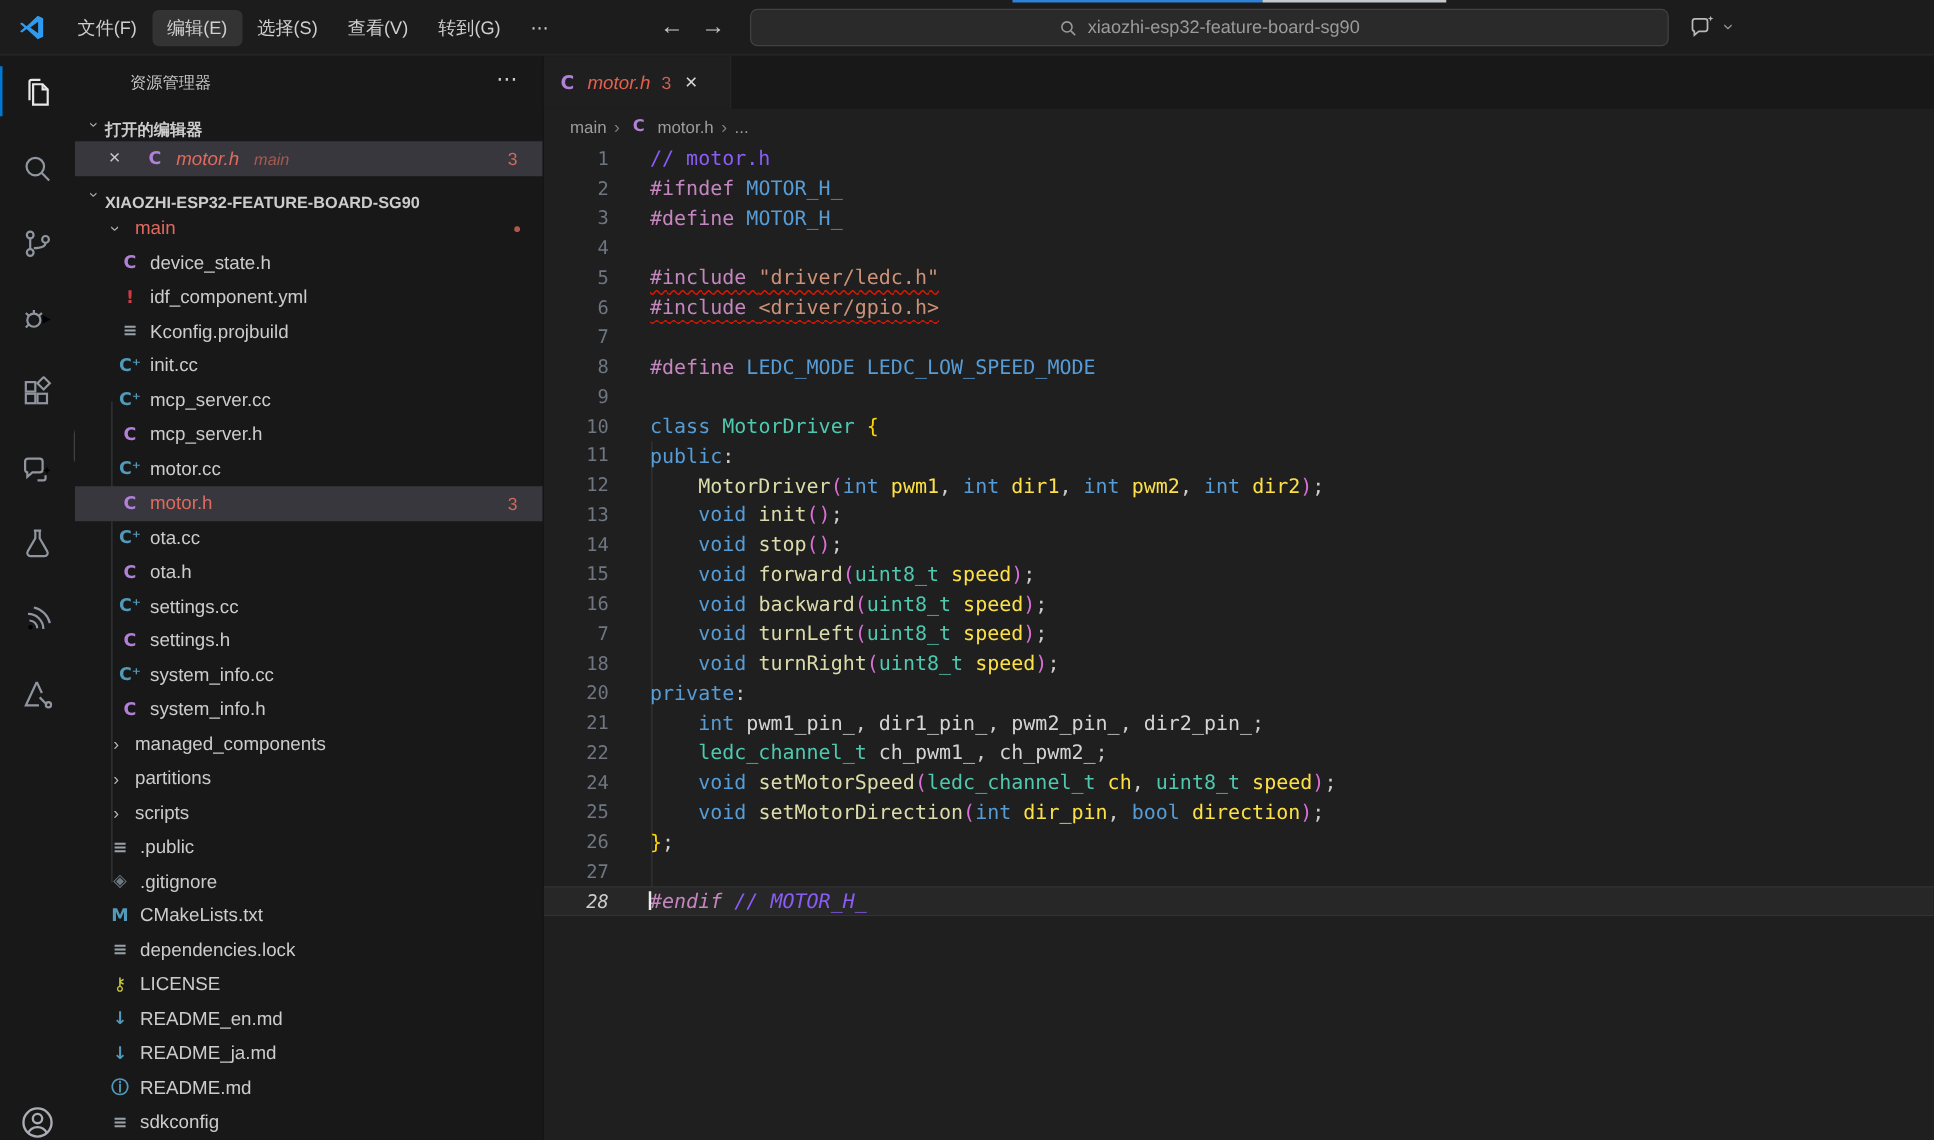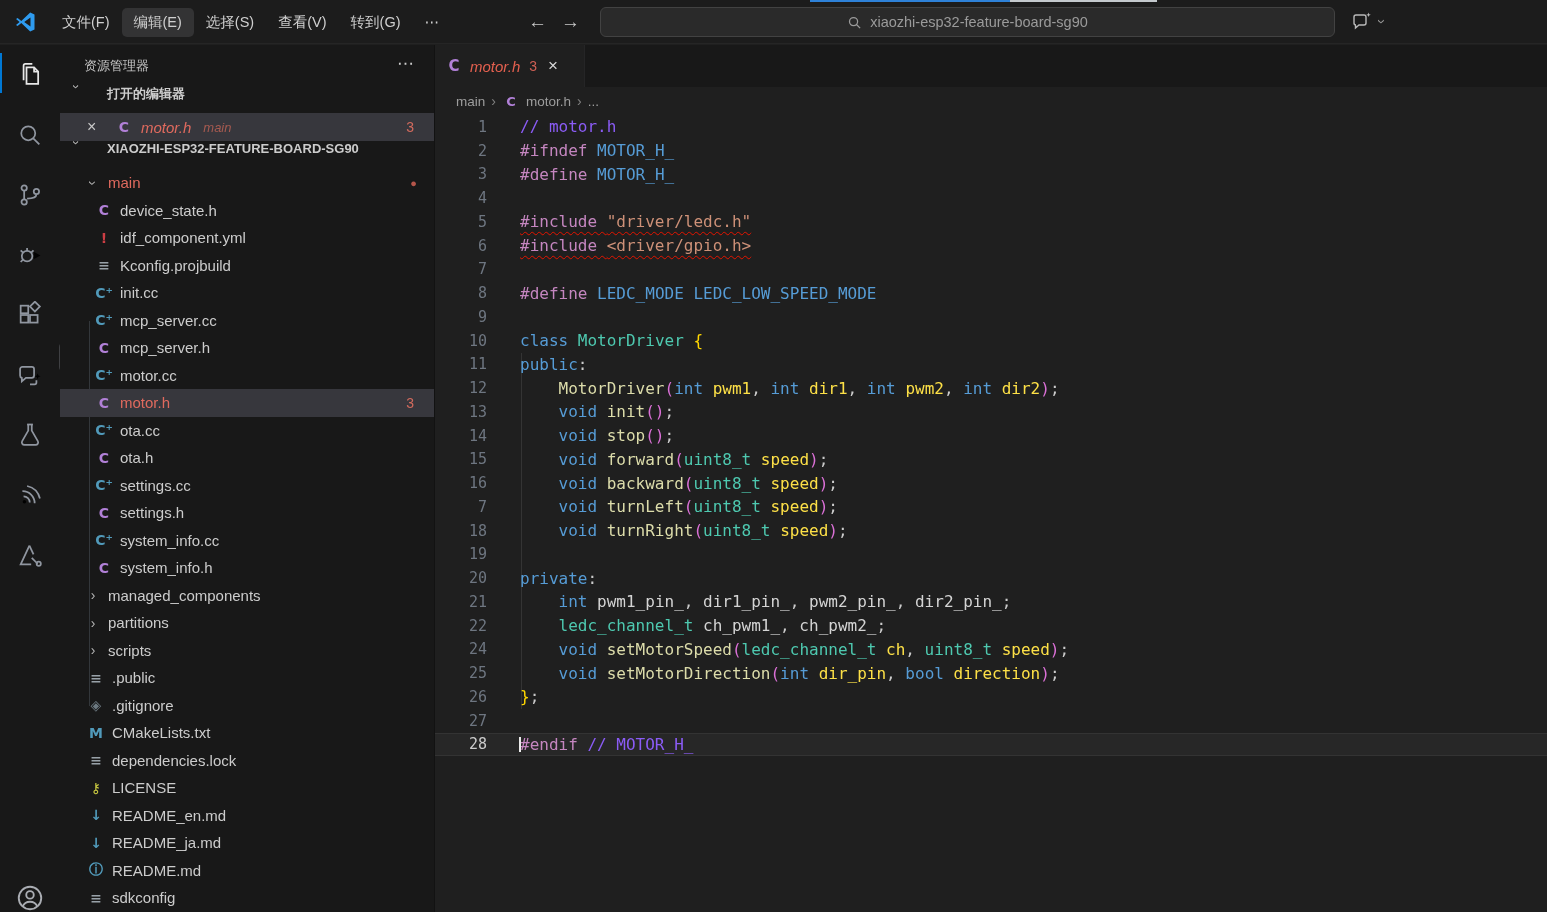--- a/index.html
+++ b/index.html
@@ -37,24 +37,24 @@
   #account-item { position:absolute; left:0; bottom:-16px; width:60px; height:60px;
     display:flex; align-items:center; justify-content:center; }
   #account-item svg { stroke:#aaadb3; }
   #stray-thumb { position:absolute; left:59px; top:342px; width:11px; height:30px;
     background:#3f4043; border-radius:5px; }
 
   
   #sidebar { position:absolute; left:60px; top:45px; width:375px; height:867px;
     background:#181818; border-right:1px solid #121212; color:#cccccc; }
   #sidebar-header { position:absolute; left:0; top:0; width:100%; height:40px; }
-  #sidebar-title { position:absolute; left:24px; top:12px; font-size:13px; color:#c5c5c5; }
+  #sidebar-title { position:absolute; left:44px; top:12px; font-size:13px; color:#c5c5c5; }
   #sidebar-more { position:absolute; right:18px; top:8px; font-size:17px; color:#cccccc; letter-spacing:2px; }
-  .sect-header { position:absolute; left:0; width:100%; height:28px; display:flex; align-items:flex-start;
-    font-weight:bold; font-size:13px; color:#cccccc;gap:23px; }
+  .sect-header { position:absolute; left:0; width:100%; height:28px; display:flex; align-items:flex-end;
+    font-weight:bold; font-size:13px; color:#cccccc; }
   #oe-header { top:40px; }
   #proj-header { top:96px; }
   .sect-chev { width:16px; margin-left:8px; display:inline-block; transform:rotate(90deg);
     font-size:13px; color:#b5b5b5; font-weight:normal; }
   #oe-row { position:absolute; left:0; top:68px; width:100%; height:28px; background:#37373d;
     display:flex; align-items:center; }
   #oe-close { margin-left:27px; color:#c9c9c9; font-size:16px; width:18px; }
   #oe-row .fi { margin-left:10px; }
   #oe-file { font-style:italic; color:#e06a5e; font-size:15px; margin-left:8px; }
   #oe-detail { font-style:italic; color:#a65a50; font-size:13px; margin-left:12px; }
@@ -84,21 +84,21 @@
   #tab-close { color:#d8d8d8; font-size:17px; margin-left:11px; }
   #breadcrumbs { position:absolute; left:0; top:42px; width:100%; height:28px; display:flex;
     align-items:center; padding-left:21px; color:#9d9d9d; font-size:13.5px; gap:6px; }
   #breadcrumbs .fi { font-size:13px; }
   .bc-sep { color:#808080; font-size:14px; }
 
   #code { position:absolute; left:0; top:70px; width:100%;
     font-family:"DejaVu Sans Mono", monospace; font-size:16px; }
   .code-line { position:relative; height:23.75px; display:flex; align-items:center; white-space:pre; }
   .code-line.current { background:rgba(235,235,235,0.045);
-    box-shadow: inset 0 1px 0 rgba(255,255,255,0.06), inset 0 -1px 0 rgba(255,255,255,0.06); }
+    box-shadow: inset 0 1px 0 rgba(255,255,255,0.06), inset 0 -1px 0 rgba(255,255,255,0.06); font-style: italic; }
   .ln { display:inline-block; width:52px; text-align:right; color:#6e7681; font-size:15px; flex:none; }
   .current .ln { color:#cccccc; }
   .lc { position:relative; margin-left:33px; }
   .lc.squiggly { text-decoration:underline wavy #e51400 1px; text-underline-offset:4px;
     text-decoration-skip-ink:none; }
   .cursor { position:absolute; left:-1px; top:2px; bottom:2px; width:2px; background:#eaeaea; }
   #code-guide { position:absolute; left:86px; top:307.5px; width:1px; height:356px; background:#343434; }
 
   .tk-cm{color:#8b5cf6} .tk-pp{color:#C586C0} .tk-mc{color:#569CD6} .tk-kw{color:#569CD6}
   .tk-ty{color:#4EC9B0} .tk-fn{color:#DCDCAA} .tk-pr{color:#fde047} .tk-me{color:#d4d4d4}
@@ -421,21 +421,20 @@
         <div class="code-line"><span class="ln">9</span><span class="lc"></span></div>
         <div class="code-line"><span class="ln">10</span><span class="lc"><span class="tk-kw">class</span><span class="tk-pl"> </span><span class="tk-ty">MotorDriver</span><span class="tk-pl"> </span><span class="tk-b1">{</span></span></div>
         <div class="code-line"><span class="ln">11</span><span class="lc"><span class="tk-kw">public</span><span class="tk-pl">:</span></span></div>
         <div class="code-line"><span class="ln">12</span><span class="lc"><span class="tk-pl">    </span><span class="tk-fn">MotorDriver</span><span class="tk-b2">(</span><span class="tk-kw">int</span><span class="tk-pl"> </span><span class="tk-pr">pwm1</span><span class="tk-pl">, </span><span class="tk-kw">int</span><span class="tk-pl"> </span><span class="tk-pr">dir1</span><span class="tk-pl">, </span><span class="tk-kw">int</span><span class="tk-pl"> </span><span class="tk-pr">pwm2</span><span class="tk-pl">, </span><span class="tk-kw">int</span><span class="tk-pl"> </span><span class="tk-pr">dir2</span><span class="tk-b2">)</span><span class="tk-pl">;</span></span></div>
         <div class="code-line"><span class="ln">13</span><span class="lc"><span class="tk-pl">    </span><span class="tk-kw">void</span><span class="tk-pl"> </span><span class="tk-fn">init</span><span class="tk-b2">()</span><span class="tk-pl">;</span></span></div>
         <div class="code-line"><span class="ln">14</span><span class="lc"><span class="tk-pl">    </span><span class="tk-kw">void</span><span class="tk-pl"> </span><span class="tk-fn">stop</span><span class="tk-b2">()</span><span class="tk-pl">;</span></span></div>
         <div class="code-line"><span class="ln">15</span><span class="lc"><span class="tk-pl">    </span><span class="tk-kw">void</span><span class="tk-pl"> </span><span class="tk-fn">forward</span><span class="tk-b2">(</span><span class="tk-ty">uint8_t</span><span class="tk-pl"> </span><span class="tk-pr">speed</span><span class="tk-b2">)</span><span class="tk-pl">;</span></span></div>
         <div class="code-line"><span class="ln">16</span><span class="lc"><span class="tk-pl">    </span><span class="tk-kw">void</span><span class="tk-pl"> </span><span class="tk-fn">backward</span><span class="tk-b2">(</span><span class="tk-ty">uint8_t</span><span class="tk-pl"> </span><span class="tk-pr">speed</span><span class="tk-b2">)</span><span class="tk-pl">;</span></span></div>
         <div class="code-line"><span class="ln">7</span><span class="lc"><span class="tk-pl">    </span><span class="tk-kw">void</span><span class="tk-pl"> </span><span class="tk-fn">turnLeft</span><span class="tk-b2">(</span><span class="tk-ty">uint8_t</span><span class="tk-pl"> </span><span class="tk-pr">speed</span><span class="tk-b2">)</span><span class="tk-pl">;</span></span></div>
         <div class="code-line"><span class="ln">18</span><span class="lc"><span class="tk-pl">    </span><span class="tk-kw">void</span><span class="tk-pl"> </span><span class="tk-fn">turnRight</span><span class="tk-b2">(</span><span class="tk-ty">uint8_t</span><span class="tk-pl"> </span><span class="tk-pr">speed</span><span class="tk-b2">)</span><span class="tk-pl">;</span></span></div>
-        <div class="code-line"><span class="ln">19</span><span class="lc"></span></div>
         <div class="code-line"><span class="ln">20</span><span class="lc"><span class="tk-kw">private</span><span class="tk-pl">:</span></span></div>
         <div class="code-line"><span class="ln">21</span><span class="lc"><span class="tk-pl">    </span><span class="tk-kw">int</span><span class="tk-pl"> </span><span class="tk-me">pwm1_pin_</span><span class="tk-pl">, </span><span class="tk-me">dir1_pin_</span><span class="tk-pl">, </span><span class="tk-me">pwm2_pin_</span><span class="tk-pl">, </span><span class="tk-me">dir2_pin_</span><span class="tk-pl">;</span></span></div>
         <div class="code-line"><span class="ln">22</span><span class="lc"><span class="tk-pl">    </span><span class="tk-ty">ledc_channel_t</span><span class="tk-pl"> </span><span class="tk-me">ch_pwm1_</span><span class="tk-pl">, </span><span class="tk-me">ch_pwm2_</span><span class="tk-pl">;</span></span></div>
         <div class="code-line"><span class="ln">24</span><span class="lc"><span class="tk-pl">    </span><span class="tk-kw">void</span><span class="tk-pl"> </span><span class="tk-fn">setMotorSpeed</span><span class="tk-b2">(</span><span class="tk-ty">ledc_channel_t</span><span class="tk-pl"> </span><span class="tk-pr">ch</span><span class="tk-pl">, </span><span class="tk-ty">uint8_t</span><span class="tk-pl"> </span><span class="tk-pr">speed</span><span class="tk-b2">)</span><span class="tk-pl">;</span></span></div>
         <div class="code-line"><span class="ln">25</span><span class="lc"><span class="tk-pl">    </span><span class="tk-kw">void</span><span class="tk-pl"> </span><span class="tk-fn">setMotorDirection</span><span class="tk-b2">(</span><span class="tk-kw">int</span><span class="tk-pl"> </span><span class="tk-pr">dir_pin</span><span class="tk-pl">, </span><span class="tk-kw">bool</span><span class="tk-pl"> </span><span class="tk-pr">direction</span><span class="tk-b2">)</span><span class="tk-pl">;</span></span></div>
         <div class="code-line"><span class="ln">26</span><span class="lc"><span class="tk-b1">}</span><span class="tk-pl">;</span></span></div>
         <div class="code-line"><span class="ln">27</span><span class="lc"></span></div>
         <div class="code-line current"><span class="ln">28</span><span class="lc"><span class="cursor"></span><span class="tk-pp">#endif</span><span class="tk-pl"> </span><span class="tk-cm">// MOTOR_H_</span></span></div>
       </div>
   </div>

